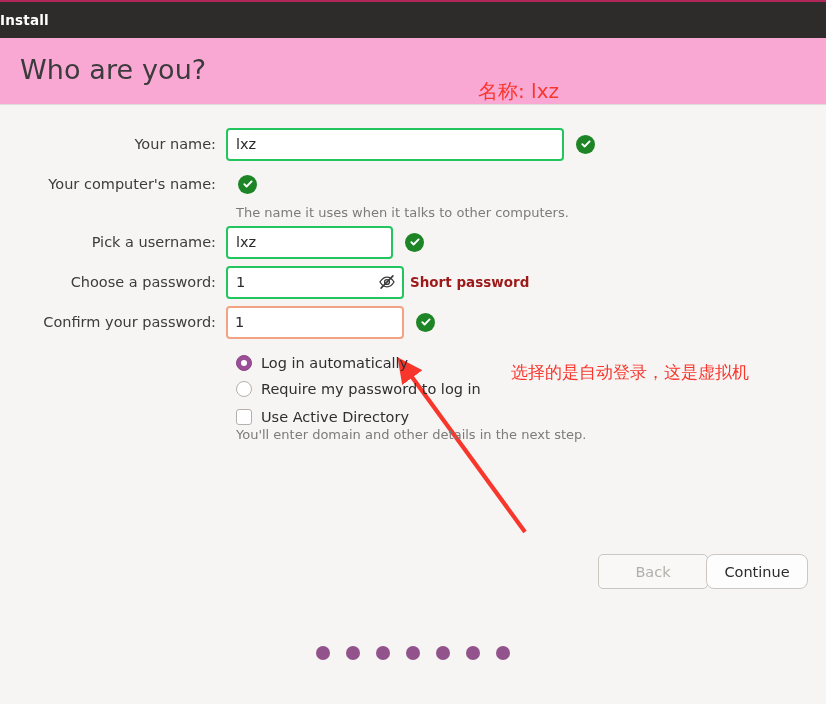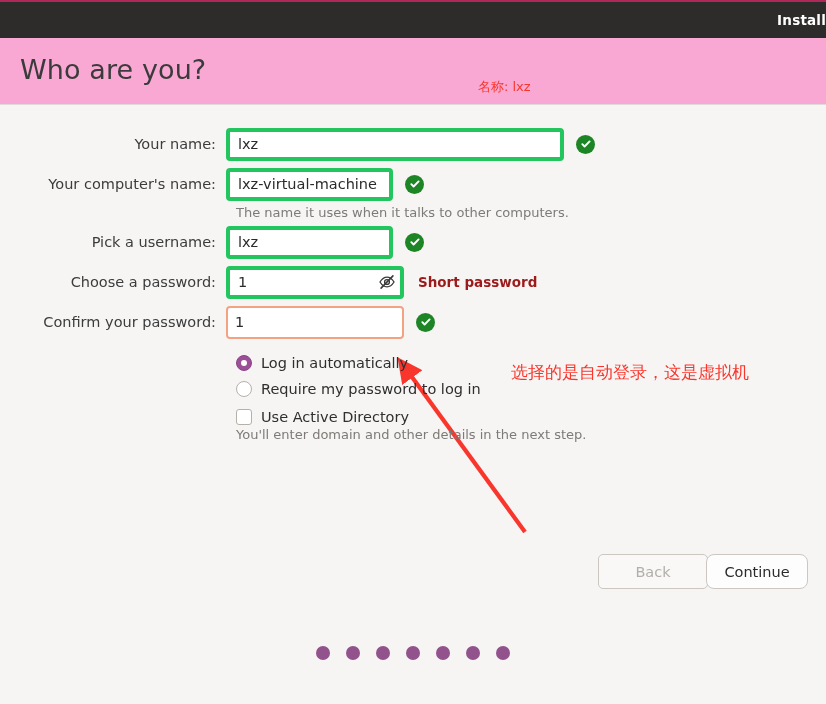--- a/index.html
+++ b/index.html
@@ -13,21 +13,21 @@
   #app { position: relative; width: 826px; height: 704px; }
 
   
   .accent-line {
     position: absolute; top: 0; left: 0; width: 826px; height: 3px;
     background: #b0275a;
   }
   .titlebar {
     position: absolute; top: 2px; left: 0; width: 826px; height: 36px;
     background: #2e2c2b;
-    display: flex; align-items: center; justify-content: flex-end;
+    display: flex; align-items: center; justify-content: flex-start;
   }
   .titlebar-title {
     color: #ffffff; font-size: 13.5px; font-weight: bold;
     letter-spacing: .2px;
   }
 
   
   .header {
     position: absolute; top: 38px; left: 0; width: 826px; height: 67px;
     background: #f9a8d4;
@@ -38,41 +38,41 @@
     font-size: 27px; color: #3b3b3b; font-weight: 400;
     letter-spacing: .1px;
   }
 
   
   .anno {
     position: absolute;
     color: #f9362c;
     font-family: "DejaVu Sans", "Liberation Sans", sans-serif;
   }
-  .anno-name { left: 478px; top: 78px; font-size: 13px; }
+  .anno-name { left: 478px; top: 78px; font-size: 20px; }
   .anno-note { left: 511px; top: 361px; font-size: 17px; }
 
   .arrow-svg {
     position: absolute; left: 380px; top: 348px;
     width: 170px; height: 200px; pointer-events: none;
   }
 
   
   .form { position: absolute; top: 105px; left: 0; width: 826px; }
   .row {
     position: absolute; left: 0; width: 826px; height: 34px;
     display: flex; align-items: center;
   }
   .lbl {
     width: 226px; text-align: right; padding-right: 10px;
     font-size: 14.5px; color: #3c3c3c; white-space: nowrap; padding-left: 33px;
   }
   .fieldwrap { display: flex; align-items: center; position: relative; }
   .txt {
-    height: 33px; border: 4px solid #22c55e; border-radius: 4px;
+    height: 33px; border: 2px solid #22c55e; border-radius: 4px;
     background: #ffffff; color: #2b2b2b; font-size: 14.5px;
     padding: 0 8px; outline: none;
     font-family: "DejaVu Sans", "Liberation Sans", sans-serif;
   }
   .txt.wide   { width: 338px; }
   .txt.medium { width: 167px; }
   .txt.pw     { width: 178px; padding-right: 30px; }
   .txt.focused { border: 2px solid #f2a383; padding: 0 7px; }
   .txt.focused.pw { padding-right: 29px; }
 
@@ -84,21 +84,21 @@
   }
   .ok-icon svg { display: block; }
 
   .eye-icon {
     position: absolute; right: 8px; top: 50%;
     transform: translateY(-50%);
     width: 18px; height: 18px; cursor: pointer;
   }
 
   .warn {
-    margin-left: 14px; color: #9c1a1a; font-size: 13.5px; font-weight: bold;
+    margin-left: 6px; color: #9c1a1a; font-size: 13.5px; font-weight: bold;
     white-space: nowrap;
   }
   .hint {
     position: absolute; left: 236px;
     font-size: 13px; color: #7d7a77; white-space: nowrap;
   }
 
   
   .opt {
     position: absolute; left: 236px;
@@ -179,21 +179,20 @@
           <svg width="12" height="12" viewBox="0 0 12 12">
               <path d="M2.3 6.2 L4.6 8.5 L9.6 3.4" stroke="#ffffff" stroke-width="1.9" fill="none" stroke-linecap="round" stroke-linejoin="round"></path>
             </svg>
         </span>
       </div>
     </div>
 
     <div class="row" style="top:62px">
       <div class="lbl">Your computer's name:</div>
       <div class="fieldwrap">
-        <input class="txt medium" type="text" value="lxz-virtual-machine" style="">
         <span class="ok-icon">
           <svg width="12" height="12" viewBox="0 0 12 12">
               <path d="M2.3 6.2 L4.6 8.5 L9.6 3.4" stroke="#ffffff" stroke-width="1.9" fill="none" stroke-linecap="round" stroke-linejoin="round"></path>
             </svg>
         </span>
       </div>
     </div>
     <div class="hint" style="top:100px">The name it uses when it talks to other computers.</div>
 
     <div class="row" style="top:120px">

